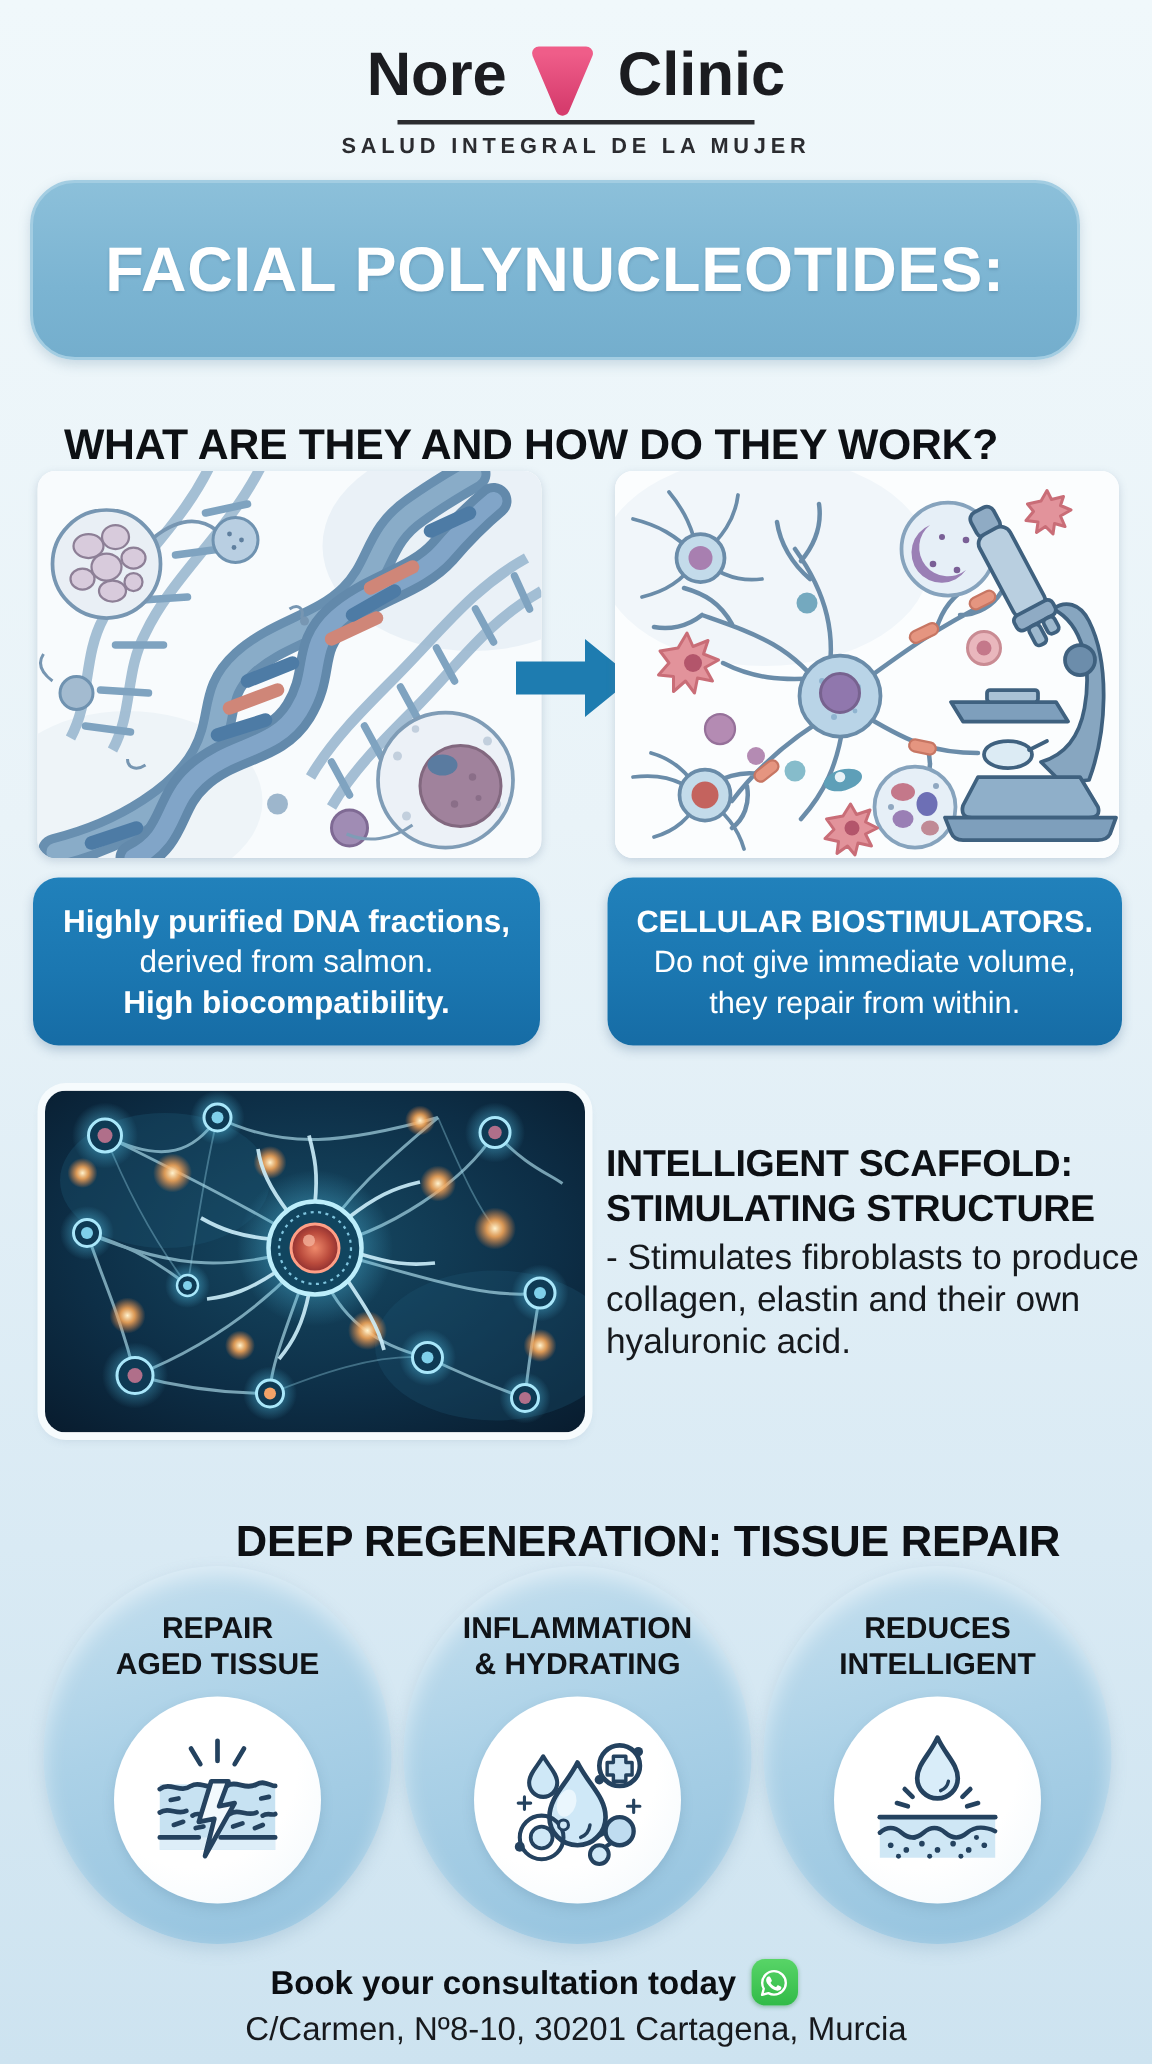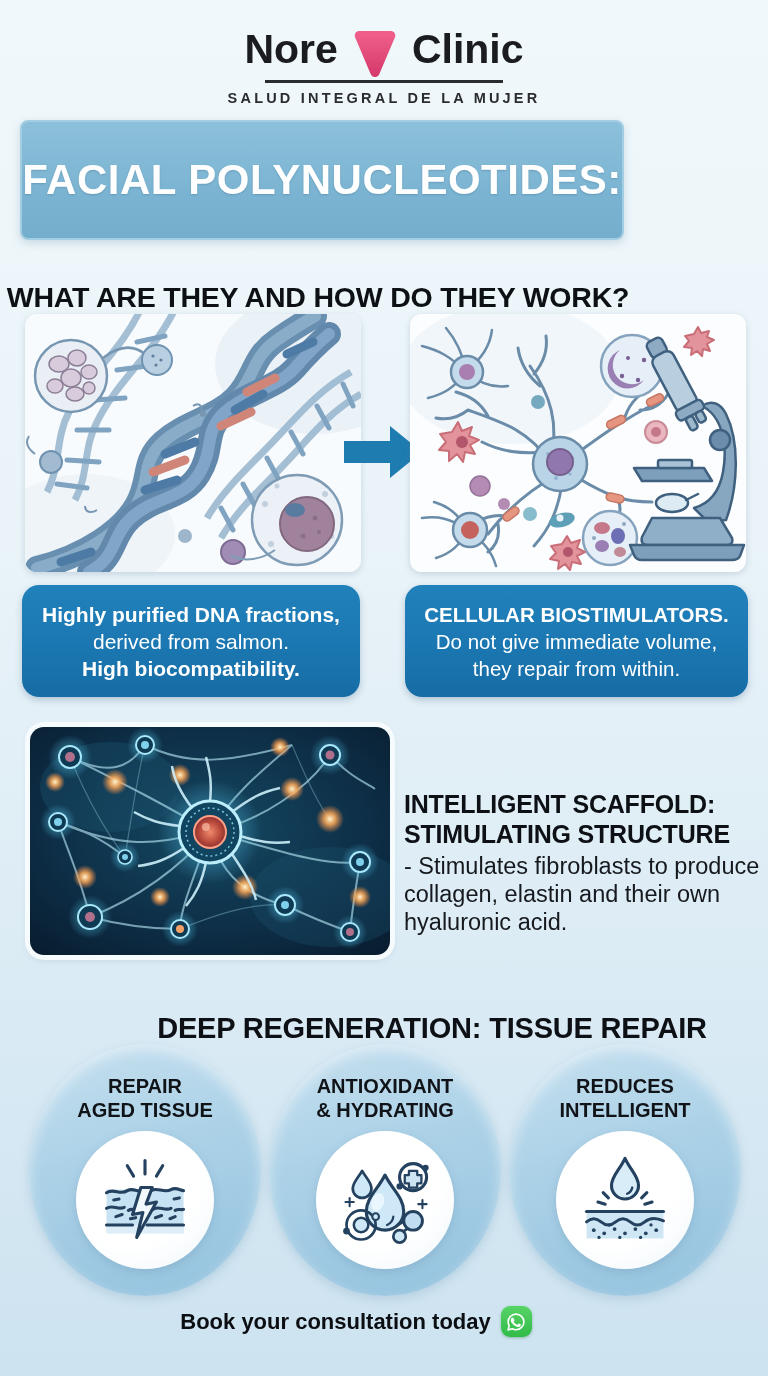--- a/index.html
+++ b/index.html
@@ -9,30 +9,30 @@
 
   
   .logo{position:absolute;top:22px;left:0;width:768px;text-align:center;}
   .logo-row{display:inline-flex;align-items:center;justify-content:center;gap:12px;}
   .logo-word{font-size:41px;font-weight:800;color:#1b1c20;letter-spacing:0px;line-height:1;}
   .logo-tri{width:48px;height:54px;margin:0 1px;transform:translateY(5px);}
   .logo-rule{width:238px;height:3px;background:#2b2c30;margin:4px auto 7px;}
   .logo-tag{font-size:14.5px;font-weight:700;letter-spacing:3.2px;color:#2b2c30;}
 
   
-  .banner{position:absolute;left:20px;top:120px;width:604px;height:120px;border-radius:8px;
+  .banner{position:absolute;left:20px;top:120px;width:700px;height:120px;border-radius:30px;
     background:linear-gradient(180deg,#8cc0da 0%,#7bb4d2 60%,#74aecd 100%);
     border:2px solid #a3cde2;box-shadow:0 3px 8px rgba(90,130,160,.25);
     display:flex;flex-direction:column;align-items:center;justify-content:center;box-sizing:border-box;}
   .banner-title{font-size:42px;font-weight:800;color:#fff;letter-spacing:.5px;line-height:1.05;
     text-shadow:0 1px 2px rgba(40,80,110,.25);}
   .banner-sub{font-size:30px;font-weight:400;color:#fdfeff;margin-top:3px;}
 
   .h1{position:absolute;top:262px;left:0;width:636px;text-align:center;
-    font-size:28.5px;font-weight:800;color:#0d1014;letter-spacing:-.2px;}
+    font-size:28.5px;font-weight:800;color:#0d1014;letter-spacing:-.2px;padding-left:36px;}
 
   
   .fig{position:absolute;border-radius:12px;overflow:hidden;background:#fff;
     box-shadow:0 2px 6px rgba(90,120,150,.25);}
   .fig-dna{left:25px;top:314px;width:336px;height:258px;}
   .fig-cells{left:410px;top:314px;width:336px;height:258px;}
   .fig svg{display:block;width:100%;height:100%;}
   .arrow{position:absolute;left:344px;top:424px;width:80px;height:56px;}
 
   
@@ -41,21 +41,21 @@
     box-shadow:0 3px 7px rgba(60,100,140,.3);
     display:flex;align-items:center;justify-content:center;text-align:center;color:#fff;}
   .capbox .inner{padding:4px 16px;}
   .cap1{left:22px;width:338px;font-size:21px;line-height:27px;}
   .cap2{left:405px;width:343px;font-size:20.5px;line-height:27px;}
   .capbox .b{font-weight:800;}
 
   
   .fig-neural{left:30px;top:727px;width:360px;height:228px;border-radius:14px;
     box-shadow:0 0 0 5px #f6fbfd,0 3px 8px rgba(80,110,140,.3);}
-  .scaffold{position:absolute;left:404px;top:762px;width:356px;margin-top:28px;}
+  .scaffold{position:absolute;left:404px;top:762px;width:356px;}
   .scaffold h3{margin:0;font-size:25px;font-weight:800;line-height:1.18;color:#0d1014;letter-spacing:-.2px;}
   .scaffold p{margin:3px 0 0;font-size:23.5px;font-weight:400;line-height:1.2;color:#16191d;}
 
   .h2{position:absolute;top:988px;left:0;width:768px;text-align:center;
     font-size:29px;font-weight:800;color:#0d1014;letter-spacing:-.2px;padding-left:48px;}
 
   
   .benefit{position:absolute;top:1044px;width:232px;height:252px;border-radius:50%;
     background:linear-gradient(165deg,#c6e0ef 0%,#abd1e7 45%,#93c2de 100%);
     box-shadow:inset 0 6px 14px rgba(255,255,255,.5),0 4px 10px rgba(110,150,180,.25);
@@ -489,21 +489,21 @@
             <line x1="74" y1="68" x2="79" y2="66"></line>
           <line x1="20" y1="50" x2="25" y2="49"></line>
             <line x1="78" y1="49" x2="83" y2="48"></line>
         </g>
         <path d="M46,38 L57,38 L51,54 L61,52 L42,86 L48,62 L38,64 Z" fill="#f2f9fd" stroke="#24425f" stroke-width="3" stroke-linejoin="round"></path>
       </svg>
     </div>
   </div>
 
   <div class="benefit b1">
-    <div class="benefit-label"><span>ANTIOXIDANT</span><br><span>&amp; HYDRATING</span></div>
+    <div class="benefit-label"><span>INFLAMMATION</span><br><span>&amp; HYDRATING</span></div>
     <div class="benefit-disc">
       <svg viewBox="0 0 100 100">
         <g stroke="#24425f" stroke-width="3" stroke-linejoin="round">
           <path d="M50,26 C 57,40 68,48 68,61 a18,18 0 1 1 -36,0 C 32,48 43,40 50,26 Z" fill="#cfe8f7"></path>
           <path d="M28,22 C 32,29 37,33 37,39 a9,9 0 1 1 -18,0 C 19,33 24,29 28,22 Z" fill="#cfe8f7" stroke-width="2.6"></path>
         </g>
         <ellipse cx="43" cy="52" rx="6" ry="9" fill="#eaf6fd" transform="rotate(18 43 52)"></ellipse>
         <path d="M58,66 a10,10 0 0 1 -6,8" stroke="#24425f" stroke-width="2.2" fill="none" stroke-linecap="round"></path>
 
         <circle cx="77" cy="28" r="13" fill="#ffffff" stroke="#24425f" stroke-width="3"></circle>
@@ -564,14 +564,15 @@
 
   <div class="footer-cta">
     <span class="cta">Book your consultation today</span>
     <span class="wa-badge">
       <svg viewBox="0 0 32 32">
         <path d="M16 5.5c-5.8 0-10.5 4.7-10.5 10.4 0 1.9.5 3.6 1.4 5.2l-1.5 5.4 5.6-1.5c1.5.8 3.2 1.3 5 1.3 5.8 0 10.5-4.7 10.5-10.4S21.8 5.5 16 5.5z" fill="none" stroke="#ffffff" stroke-width="2.1" stroke-linejoin="round"></path>
         <path d="M12.6 10.9c-.3-.6-.5-.6-.8-.6h-.7c-.2 0-.6.1-.9.4-.3.3-1.2 1.1-1.2 2.8 0 1.6 1.2 3.2 1.4 3.4.2.2 2.3 3.7 5.7 5 2.8 1.1 3.4.9 4 .8.6-.1 2-.8 2.2-1.6.3-.8.3-1.5.2-1.6-.1-.1-.3-.2-.6-.4l-2.2-1c-.3-.1-.5-.2-.7.2l-1 1.2c-.2.2-.4.2-.7.1-.3-.2-1.3-.5-2.5-1.5-.9-.8-1.5-1.8-1.7-2.1-.2-.3 0-.5.1-.6l.5-.6c.2-.2.2-.4.3-.6.1-.2 0-.4 0-.6l-.9-2.1z" fill="#ffffff"></path>
       </svg>
     </span>
   </div>
+  <div class="footer-addr">C/Carmen, Nº8-10, 30201 Cartagena, Murcia</div>
 
 </div>
 
 </body></html>

